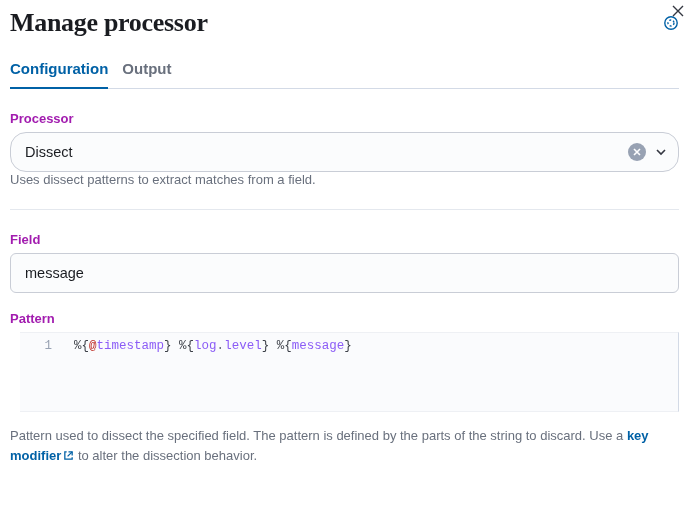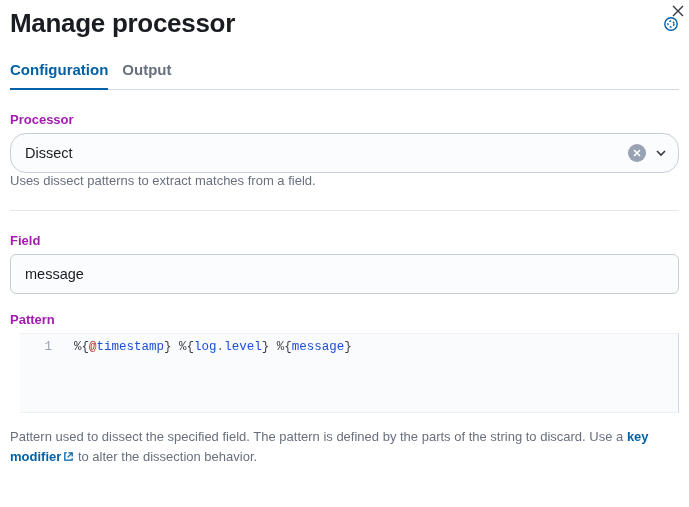--- a/index.html
+++ b/index.html
@@ -12,20 +12,21 @@
     color: #1a1c21;
     font-size: 14px;
   }
   .container { padding: 8px 10px 0 10px; }
   .header {
     display: flex;
     justify-content: space-between;
     align-items: center;
     margin-bottom: 22px;
     position: relative;
+    font-family: Liberation Serif, serif;
   }
   .title {
     font-size: 26px;
     font-weight: 700;
     letter-spacing: -0.3px;
   }
   .doc-link {
     display: flex;
     align-items: center;
     gap: 7px;
@@ -133,21 +134,21 @@
     color: #98a2b3;
     background: #fafbfd;
   }
   .code-line {
     padding: 6px 0 0 4px;
     white-space: pre;
     color: #3b3f47;
   }
   .tok-pct { color: #3b3f47; }
   .tok-at { color: #bd271e; }
-  .tok-key { color: #1d4ed8; }
+  .tok-key { color: #8b5cf6; }
   .tok-dot { color: #69707d; }
   .pattern-help {
     font-size: 13px;
     color: #69707d;
     margin-top: 14px;
     line-height: 1.5;
   }
   .pattern-help a {
     color: #0061a6;
     font-weight: 600;

